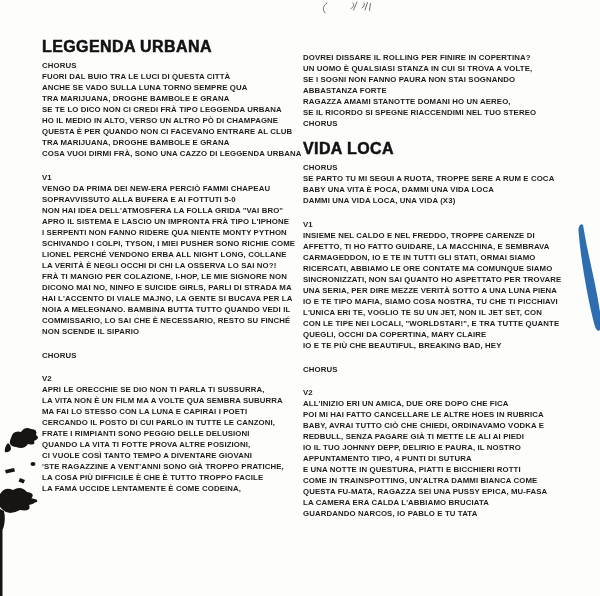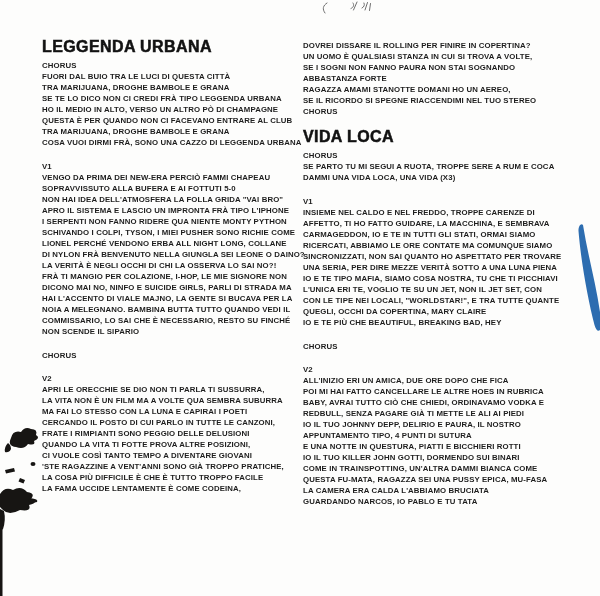--- a/index.html
+++ b/index.html
@@ -8,21 +8,21 @@
     background:#fdfdfc;
     font-family:"Liberation Sans", sans-serif;
   }
   .page { position:relative; width:600px; height:596px; background:#fdfdfc; }
 
   .col { position:absolute; top:40px; }
   .col-left  { left:42px;  width:262px; }
   .col-right { left:303px; width:278px; }
 
   .block { margin:0 0 13px 0; }
-  .block:first-child { margin-top:0; }
+  .block:first-child { margin-top:12px; }
 
   .song-title {
     font-size:16px; line-height:14px; font-weight:bold;
     color:#121212; letter-spacing:0.4px;
     -webkit-text-stroke:0.5px #121212;
     margin:6px 0 6px 0; white-space:nowrap;
   }
   .col .song-title:first-child { margin-top:0; }
 
   .line {
@@ -69,37 +69,37 @@
       <path d="M0,84 L4,86 Q6,95 3,104 L0,106 Z"></path>
       <rect x="0" y="100" width="2.5" height="71"></rect>
     </g>
   </svg>
 
   <div class="col col-left">
       <div class="block song-title">LEGGENDA URBANA</div>
       <div class="block">
         <div class="line">CHORUS</div>
         <div class="line">FUORI DAL BUIO TRA LE LUCI DI QUESTA CITTÀ</div>
+        <div class="line">ANCHE SE VADO SULLA LUNA TORNO SEMPRE QUA</div>
         <div class="line">TRA MARIJUANA, DROGHE BAMBOLE E GRANA</div>
         <div class="line">SE TE LO DICO NON CI CREDI FRÀ TIPO LEGGENDA URBANA</div>
         <div class="line">HO IL MEDIO IN ALTO, VERSO UN ALTRO PÒ DI CHAMPAGNE</div>
         <div class="line">QUESTA È PER QUANDO NON CI FACEVANO ENTRARE AL CLUB</div>
         <div class="line">TRA MARIJUANA, DROGHE BAMBOLE E GRANA</div>
         <div class="line">COSA VUOI DIRMI FRÀ, SONO UNA CAZZO DI LEGGENDA URBANA</div>
       </div>
       <div class="block">
         <div class="line">V1</div>
         <div class="line">VENGO DA PRIMA DEI NEW-ERA PERCIÒ FAMMI CHAPEAU</div>
         <div class="line">SOPRAVVISSUTO ALLA BUFERA E AI FOTTUTI 5-0</div>
         <div class="line">NON HAI IDEA DELL'ATMOSFERA LA FOLLA GRIDA "VAI BRO"</div>
         <div class="line">APRO IL SISTEMA E LASCIO UN IMPRONTA FRÀ TIPO L'IPHONE</div>
         <div class="line">I SERPENTI NON FANNO RIDERE QUA NIENTE MONTY PYTHON</div>
         <div class="line">SCHIVANDO I COLPI, TYSON, I MIEI PUSHER SONO RICHIE COME</div>
         <div class="line">LIONEL PERCHÉ VENDONO ERBA ALL NIGHT LONG, COLLANE</div>
-        <div class="line">DI NYLON FRÀ BENVENUTO NELLA GIUNGLA SEI LEONE O DAINO?</div>
         <div class="line">LA VERITÀ È NEGLI OCCHI DI CHI LA OSSERVA LO SAI NO?!</div>
         <div class="line">FRÀ TI MANGIO PER COLAZIONE, I-HOP, LE MIE SIGNORE NON</div>
         <div class="line">DICONO MAI NO, NINFO E SUICIDE GIRLS, PARLI DI STRADA MA</div>
         <div class="line">HAI L'ACCENTO DI VIALE MAJNO, LA GENTE SI BUCAVA PER LA</div>
         <div class="line">NOIA A MELEGNANO. BAMBINA BUTTA TUTTO QUANDO VEDI IL</div>
         <div class="line">COMMISSARIO, LO SAI CHE È NECESSARIO, RESTO SU FINCHÉ</div>
         <div class="line">NON SCENDE IL SIPARIO</div>
       </div>
       <div class="block standalone">
         <div class="line">CHORUS</div>
@@ -125,20 +125,21 @@
         <div class="line">SE I SOGNI NON FANNO PAURA NON STAI SOGNANDO</div>
         <div class="line">ABBASTANZA FORTE</div>
         <div class="line">RAGAZZA AMAMI STANOTTE DOMANI HO UN AEREO,</div>
         <div class="line">SE IL RICORDO SI SPEGNE RIACCENDIMI NEL TUO STEREO</div>
         <div class="line">CHORUS</div>
       </div>
       <div class="block song-title">VIDA LOCA</div>
       <div class="block">
         <div class="line">CHORUS</div>
         <div class="line">SE PARTO TU MI SEGUI A RUOTA, TROPPE SERE A RUM E COCA</div>
+        <div class="line">BABY UNA VITA È POCA, DAMMI UNA VIDA LOCA</div>
         <div class="line">DAMMI UNA VIDA LOCA, UNA VIDA (X3)</div>
       </div>
       <div class="block">
         <div class="line">V1</div>
         <div class="line">INSIEME NEL CALDO E NEL FREDDO, TROPPE CARENZE DI</div>
         <div class="line">AFFETTO, TI HO FATTO GUIDARE, LA MACCHINA, E SEMBRAVA</div>
         <div class="line">CARMAGEDDON, IO E TE IN TUTTI GLI STATI, ORMAI SIAMO</div>
         <div class="line">RICERCATI, ABBIAMO LE ORE CONTATE MA COMUNQUE SIAMO</div>
         <div class="line">SINCRONIZZATI, NON SAI QUANTO HO ASPETTATO PER TROVARE</div>
         <div class="line">UNA SERIA, PER DIRE MEZZE VERITÀ SOTTO A UNA LUNA PIENA</div>
@@ -153,21 +154,20 @@
       </div>
       <div class="block">
         <div class="line">V2</div>
         <div class="line">ALL'INIZIO ERI UN AMICA, DUE ORE DOPO CHE FICA</div>
         <div class="line">POI MI HAI FATTO CANCELLARE LE ALTRE HOES IN RUBRICA</div>
         <div class="line">BABY, AVRAI TUTTO CIÒ CHE CHIEDI, ORDINAVAMO VODKA E</div>
         <div class="line">REDBULL, SENZA PAGARE GIÀ TI METTE LE ALI AI PIEDI</div>
         <div class="line">IO IL TUO JOHNNY DEPP, DELIRIO E PAURA, IL NOSTRO</div>
         <div class="line">APPUNTAMENTO TIPO, 4 PUNTI DI SUTURA</div>
         <div class="line">E UNA NOTTE IN QUESTURA, PIATTI E BICCHIERI ROTTI</div>
-        <div class="line">IO IL TUO KILLER JOHN GOTTI, DORMENDO SUI BINARI</div>
         <div class="line">COME IN TRAINSPOTTING, UN'ALTRA DAMMI BIANCA COME</div>
         <div class="line">QUESTA FU-MATA, RAGAZZA SEI UNA PUSSY EPICA, MU-FASA</div>
         <div class="line">LA CAMERA ERA CALDA L'ABBIAMO BRUCIATA</div>
         <div class="line">GUARDANDO NARCOS, IO PABLO E TU TATA</div>
       </div>
     </div>
 
 </div>
 
 </body></html>

